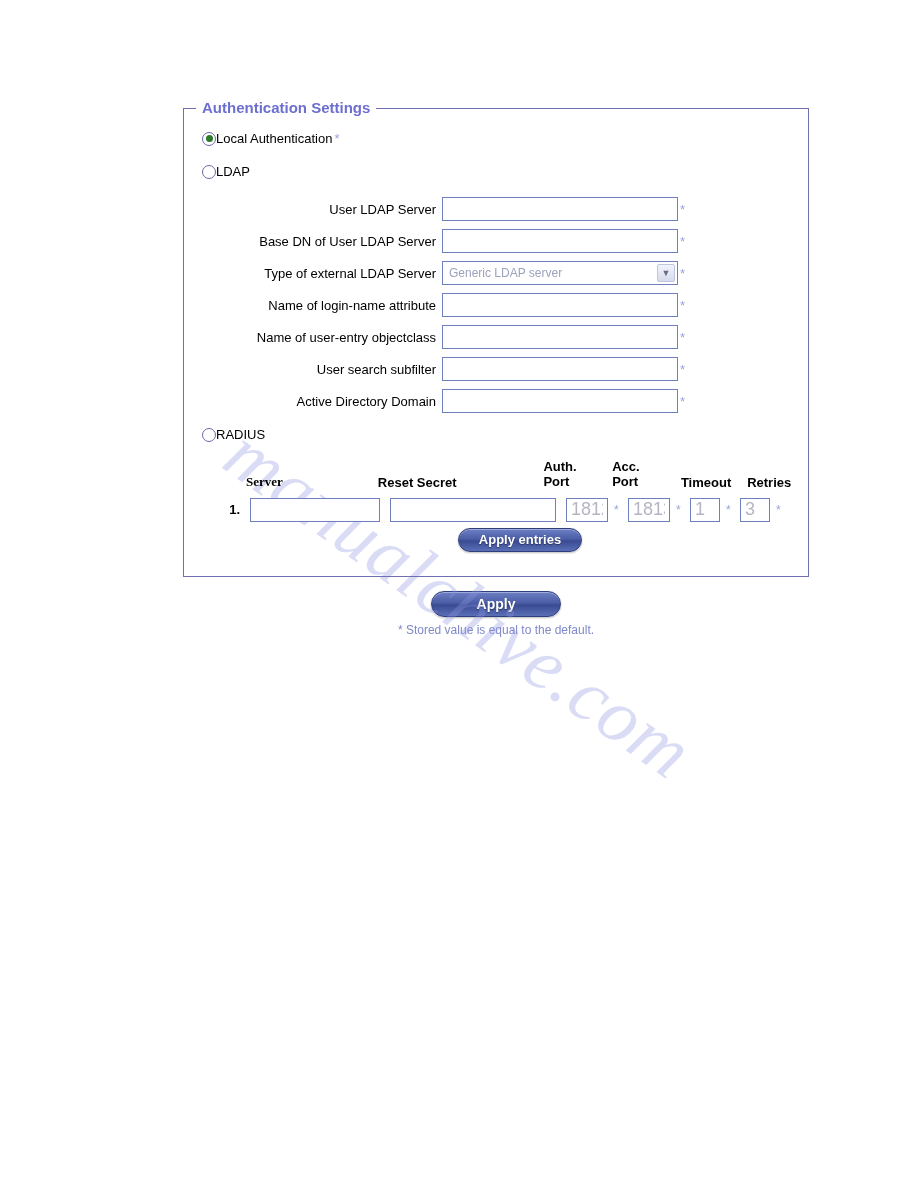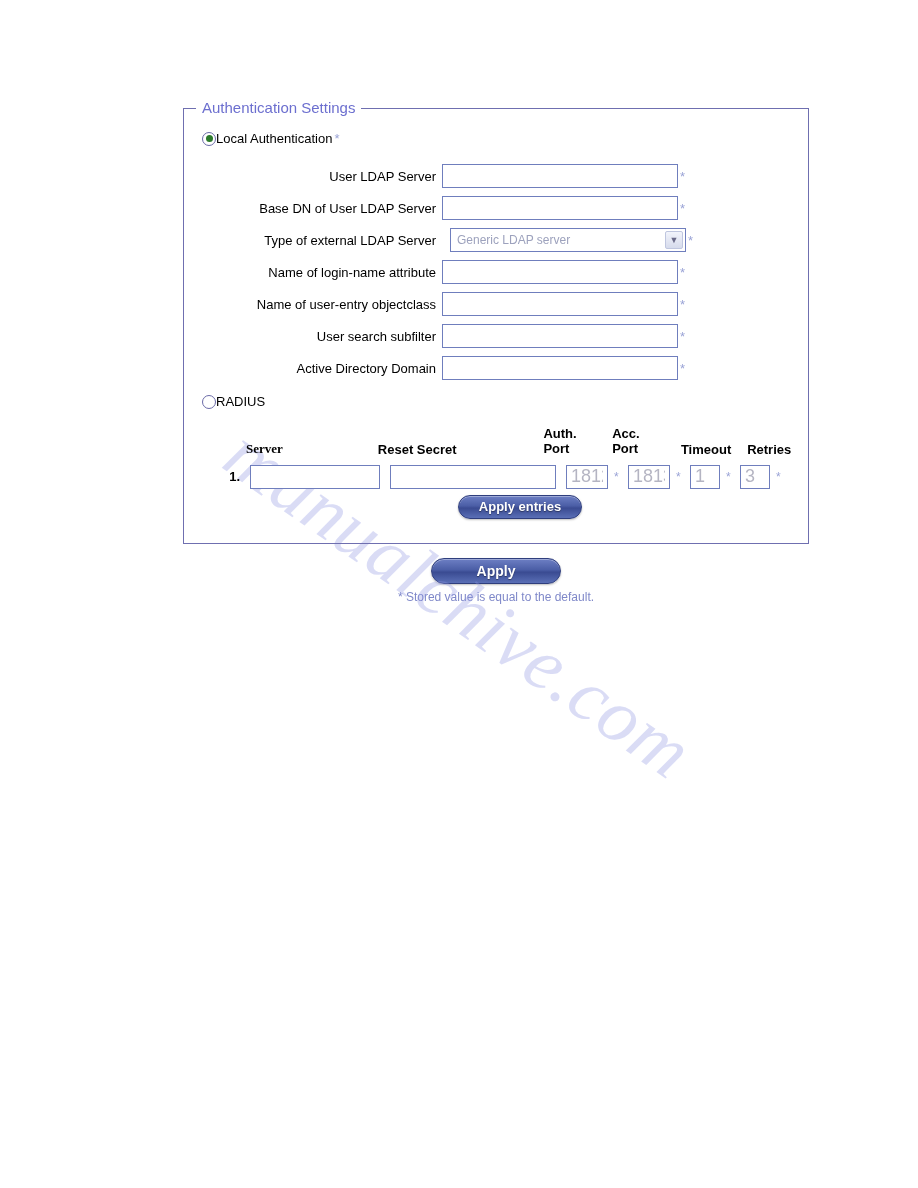--- a/index.html
+++ b/index.html
@@ -29,21 +29,21 @@
     width: 626px;
   }
   .legend {
     position: absolute;
     top: -10px;
     left: 12px;
     background: #ffffff;
     padding: 0 6px;
     color: #6c6fcf;
     font-size: 15px;
-    font-weight: normal;
+    font-weight: bold;
   }
 
   
   .radio-row {
     display: flex;
     align-items: center;
     gap: 0;
     margin-bottom: 18px;
   }
   .radio {
@@ -103,21 +103,20 @@
     width: 236px;
     height: 24px;
     border: 1px solid #6f7ebd;
     background: #ffffff;
     display: inline-flex;
     align-items: center;
     justify-content: space-between;
     padding: 0 2px 0 6px;
     color: #9da2bd;
     font-size: 12px;
-    margin-left: 8px;
   }
   .select-arrow {
     width: 18px;
     height: 18px;
     background: linear-gradient(#f2f4fb, #d6dbec);
     border: 1px solid #bfc6df;
     border-radius: 2px;
     display: inline-flex;
     align-items: center;
     justify-content: center;
@@ -250,20 +249,24 @@
     <div class="legend">Authentication Settings</div>
 
     <div class="radio-row">
       <span class="radio">
           <span class="dot"></span>
         </span>
       <span class="radio-label">Local Authentication</span>
       <span class="star">*</span>
     </div>
 
+    <div class="radio-row">
+      <span class="radio"></span>
+      <span class="radio-label">LDAP</span>
+    </div>
 
     <div class="ldap-form">
 
       <div class="form-row">
         <div class="form-label">User LDAP Server</div>
         <input class="text-input" value="" style="">
         <span class="star">*</span>
       </div>
 
       <div class="form-row">

